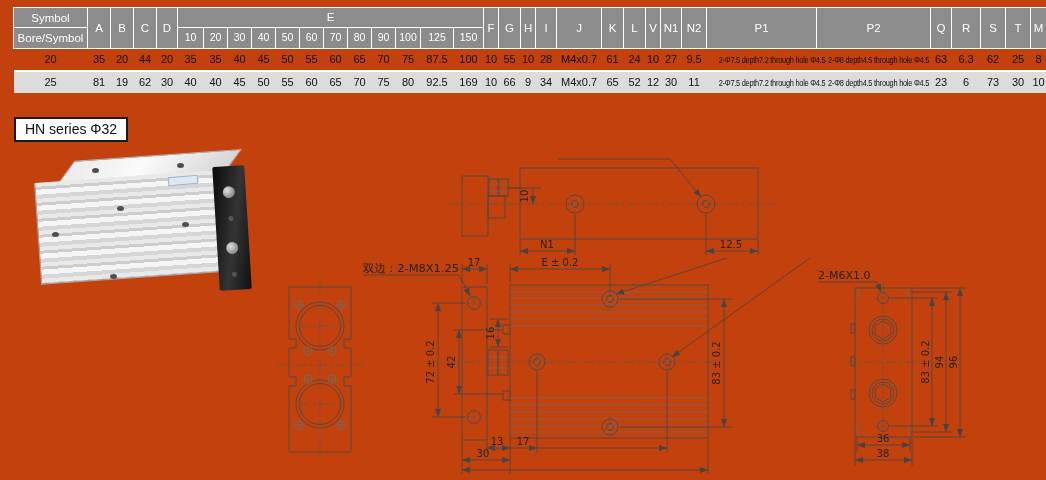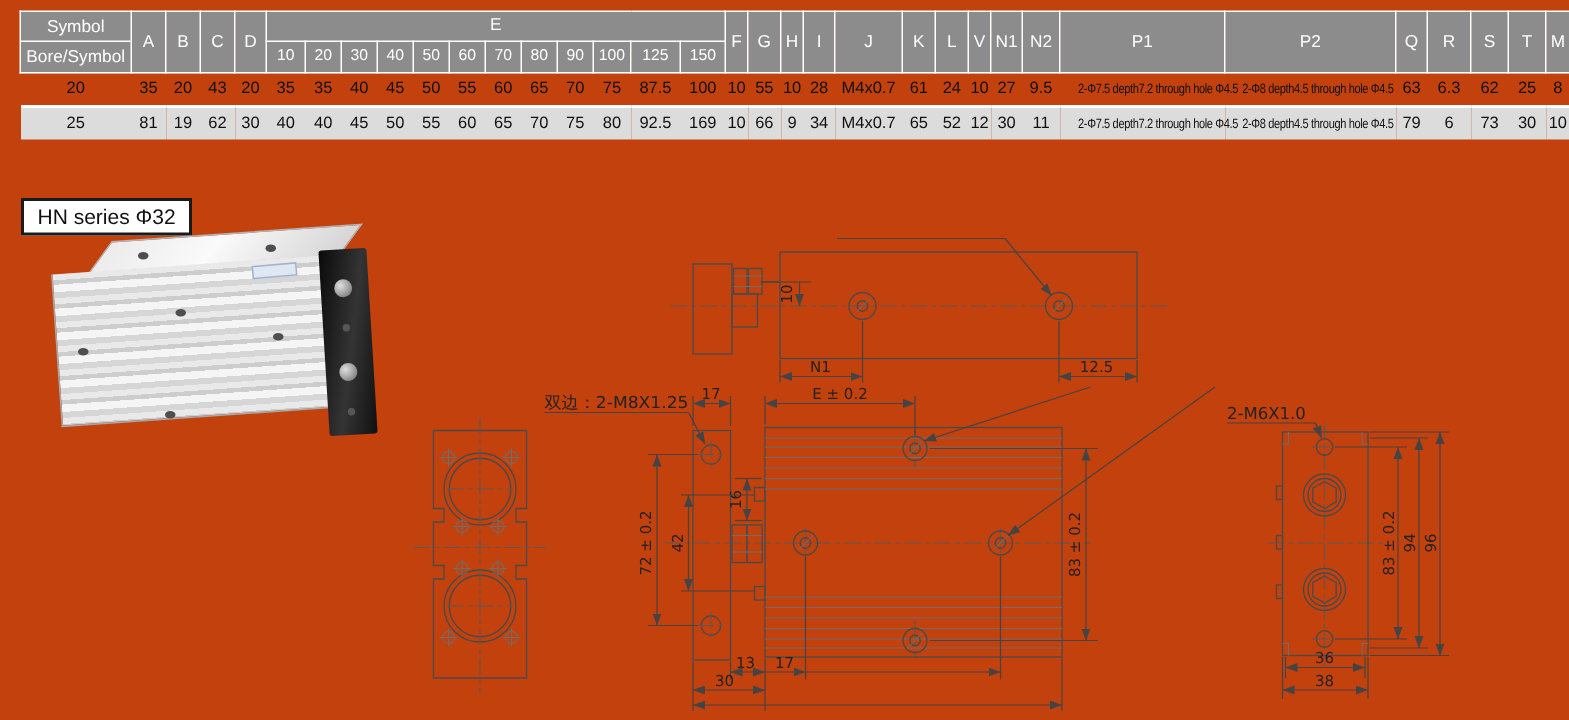--- a/index.html
+++ b/index.html
@@ -18,21 +18,21 @@
   th.symcell { padding:0; }
   th.symcell .half { height:20px; line-height:20px; }
   th.symcell .half.top { border-bottom:1px solid #fff; }
   tbody td { text-align:center; font-size:11px; color:#111; padding:0; height:22px;
              white-space:nowrap; overflow:visible; }
   tbody tr.alt { background:var(--alt-bg); border-top:2px solid #fff; }
   td .sq { display:inline-block; transform:scaleX(.82); transform-origin:center;
            font-size:9px; letter-spacing:-0.3px; white-space:nowrap; }
 
   
-  .series-box { position:absolute; left:14px; top:132px; border:2px solid #1a1a1a;
+  .series-box { position:absolute; left:14px; top:117px; border:2px solid #1a1a1a;
                 padding:2px 9px 3px 9px; font-size:14px; color:#111; background:#fff; }
 
   
   .photo { position:absolute; left:22px; top:156px; width:228px; height:152px; }
   .ph-top { position:absolute; left:34px; top:6px; width:168px; height:24px;
             transform:rotate(-4deg) skewX(-40deg); transform-origin:bottom left;
             background:linear-gradient(90deg,#ececec,#fafafa 45%,#d6d6d6);
             border:1px solid #b5b5b5; }
   .ph-body { position:absolute; left:12px; top:27px; width:182px; height:102px;
              transform:rotate(-4deg); transform-origin:top left;
@@ -144,21 +144,21 @@
             <th class="esub">100</th>
             <th class="esub">125</th>
             <th class="esub">150</th>
           </tr>
       </thead>
       <tbody id="table-body">
           <tr>
             <td>20</td>
             <td>35</td>
             <td>20</td>
-            <td>43</td>
+            <td>44</td>
             <td>20</td>
             <td>35</td>
             <td>35</td>
             <td>40</td>
             <td>45</td>
             <td>50</td>
             <td>55</td>
             <td>60</td>
             <td>65</td>
             <td>70</td>
@@ -206,21 +206,21 @@
             <td>9</td>
             <td>34</td>
             <td>M4x0.7</td>
             <td>65</td>
             <td>52</td>
             <td>12</td>
             <td>30</td>
             <td>11</td>
             <td><span class="sq">2-Φ7.5 depth7.2 through hole Φ4.5</span></td>
             <td><span class="sq">2-Φ8 depth4.5 through hole Φ4.5</span></td>
-            <td>79</td>
+            <td>23</td>
             <td>6</td>
             <td>73</td>
             <td>30</td>
             <td>10</td>
           </tr>
         </tbody>
     </table>
   </div>
 
   <div class="series-box">

